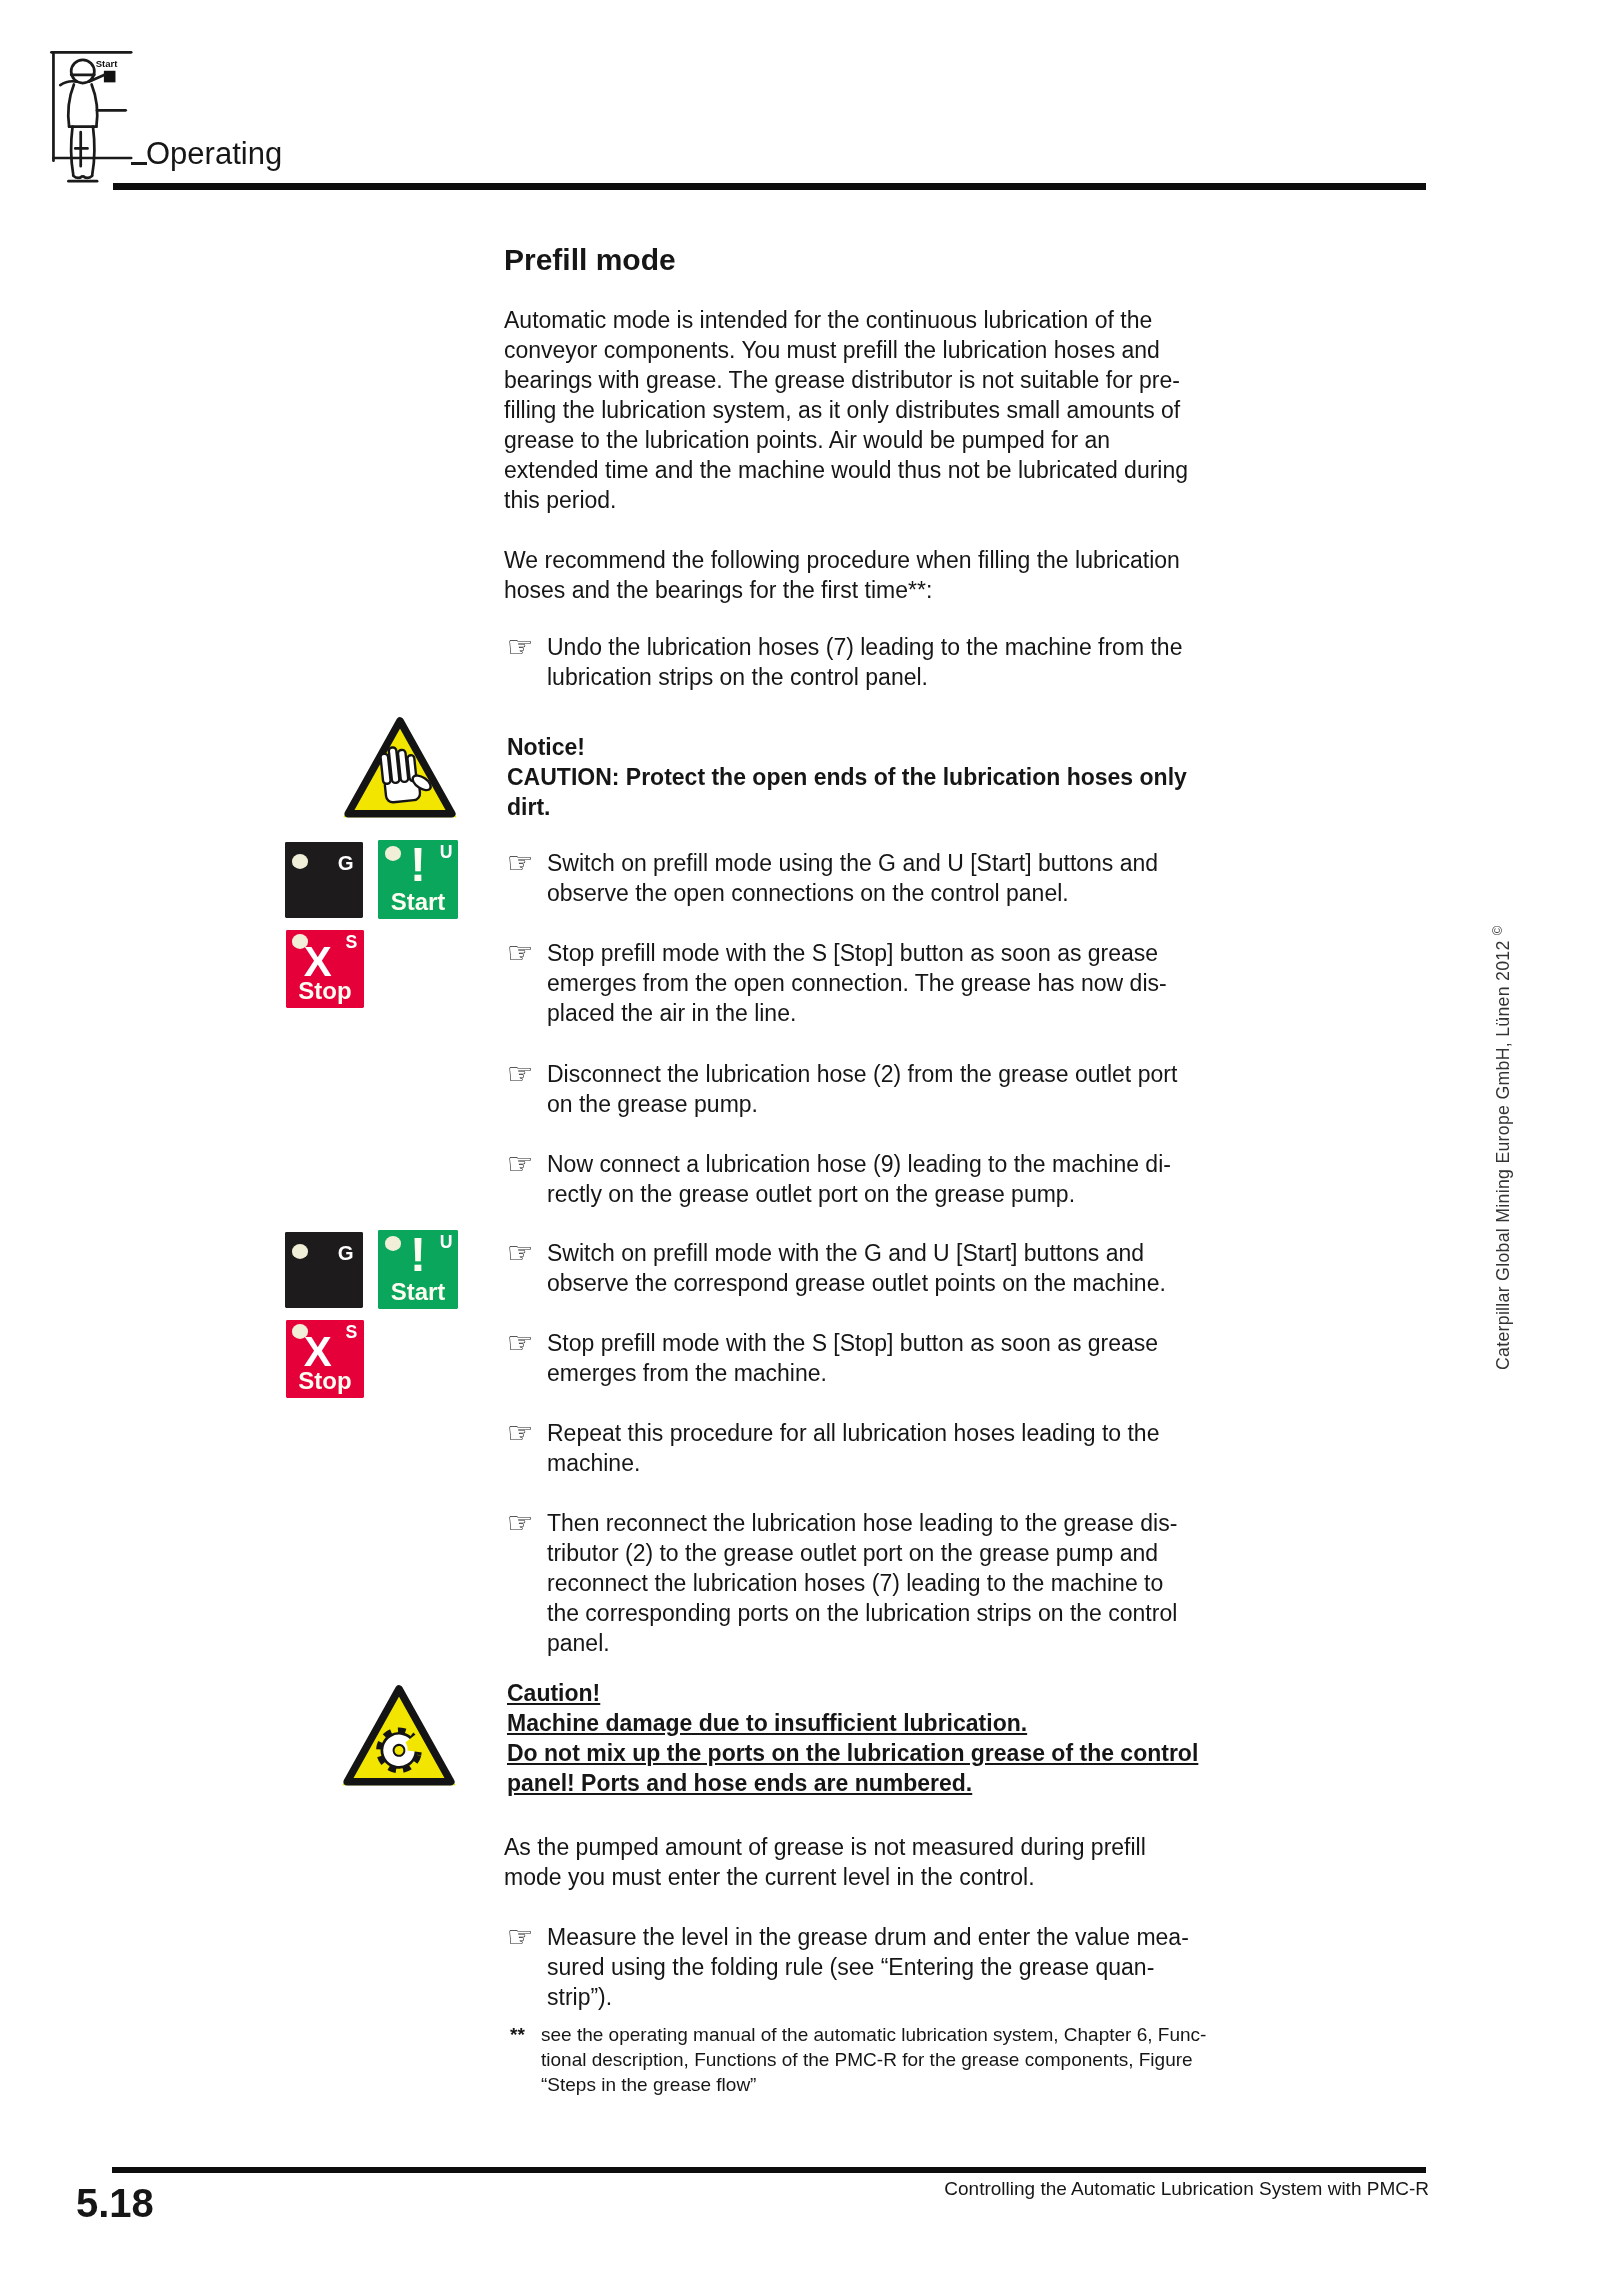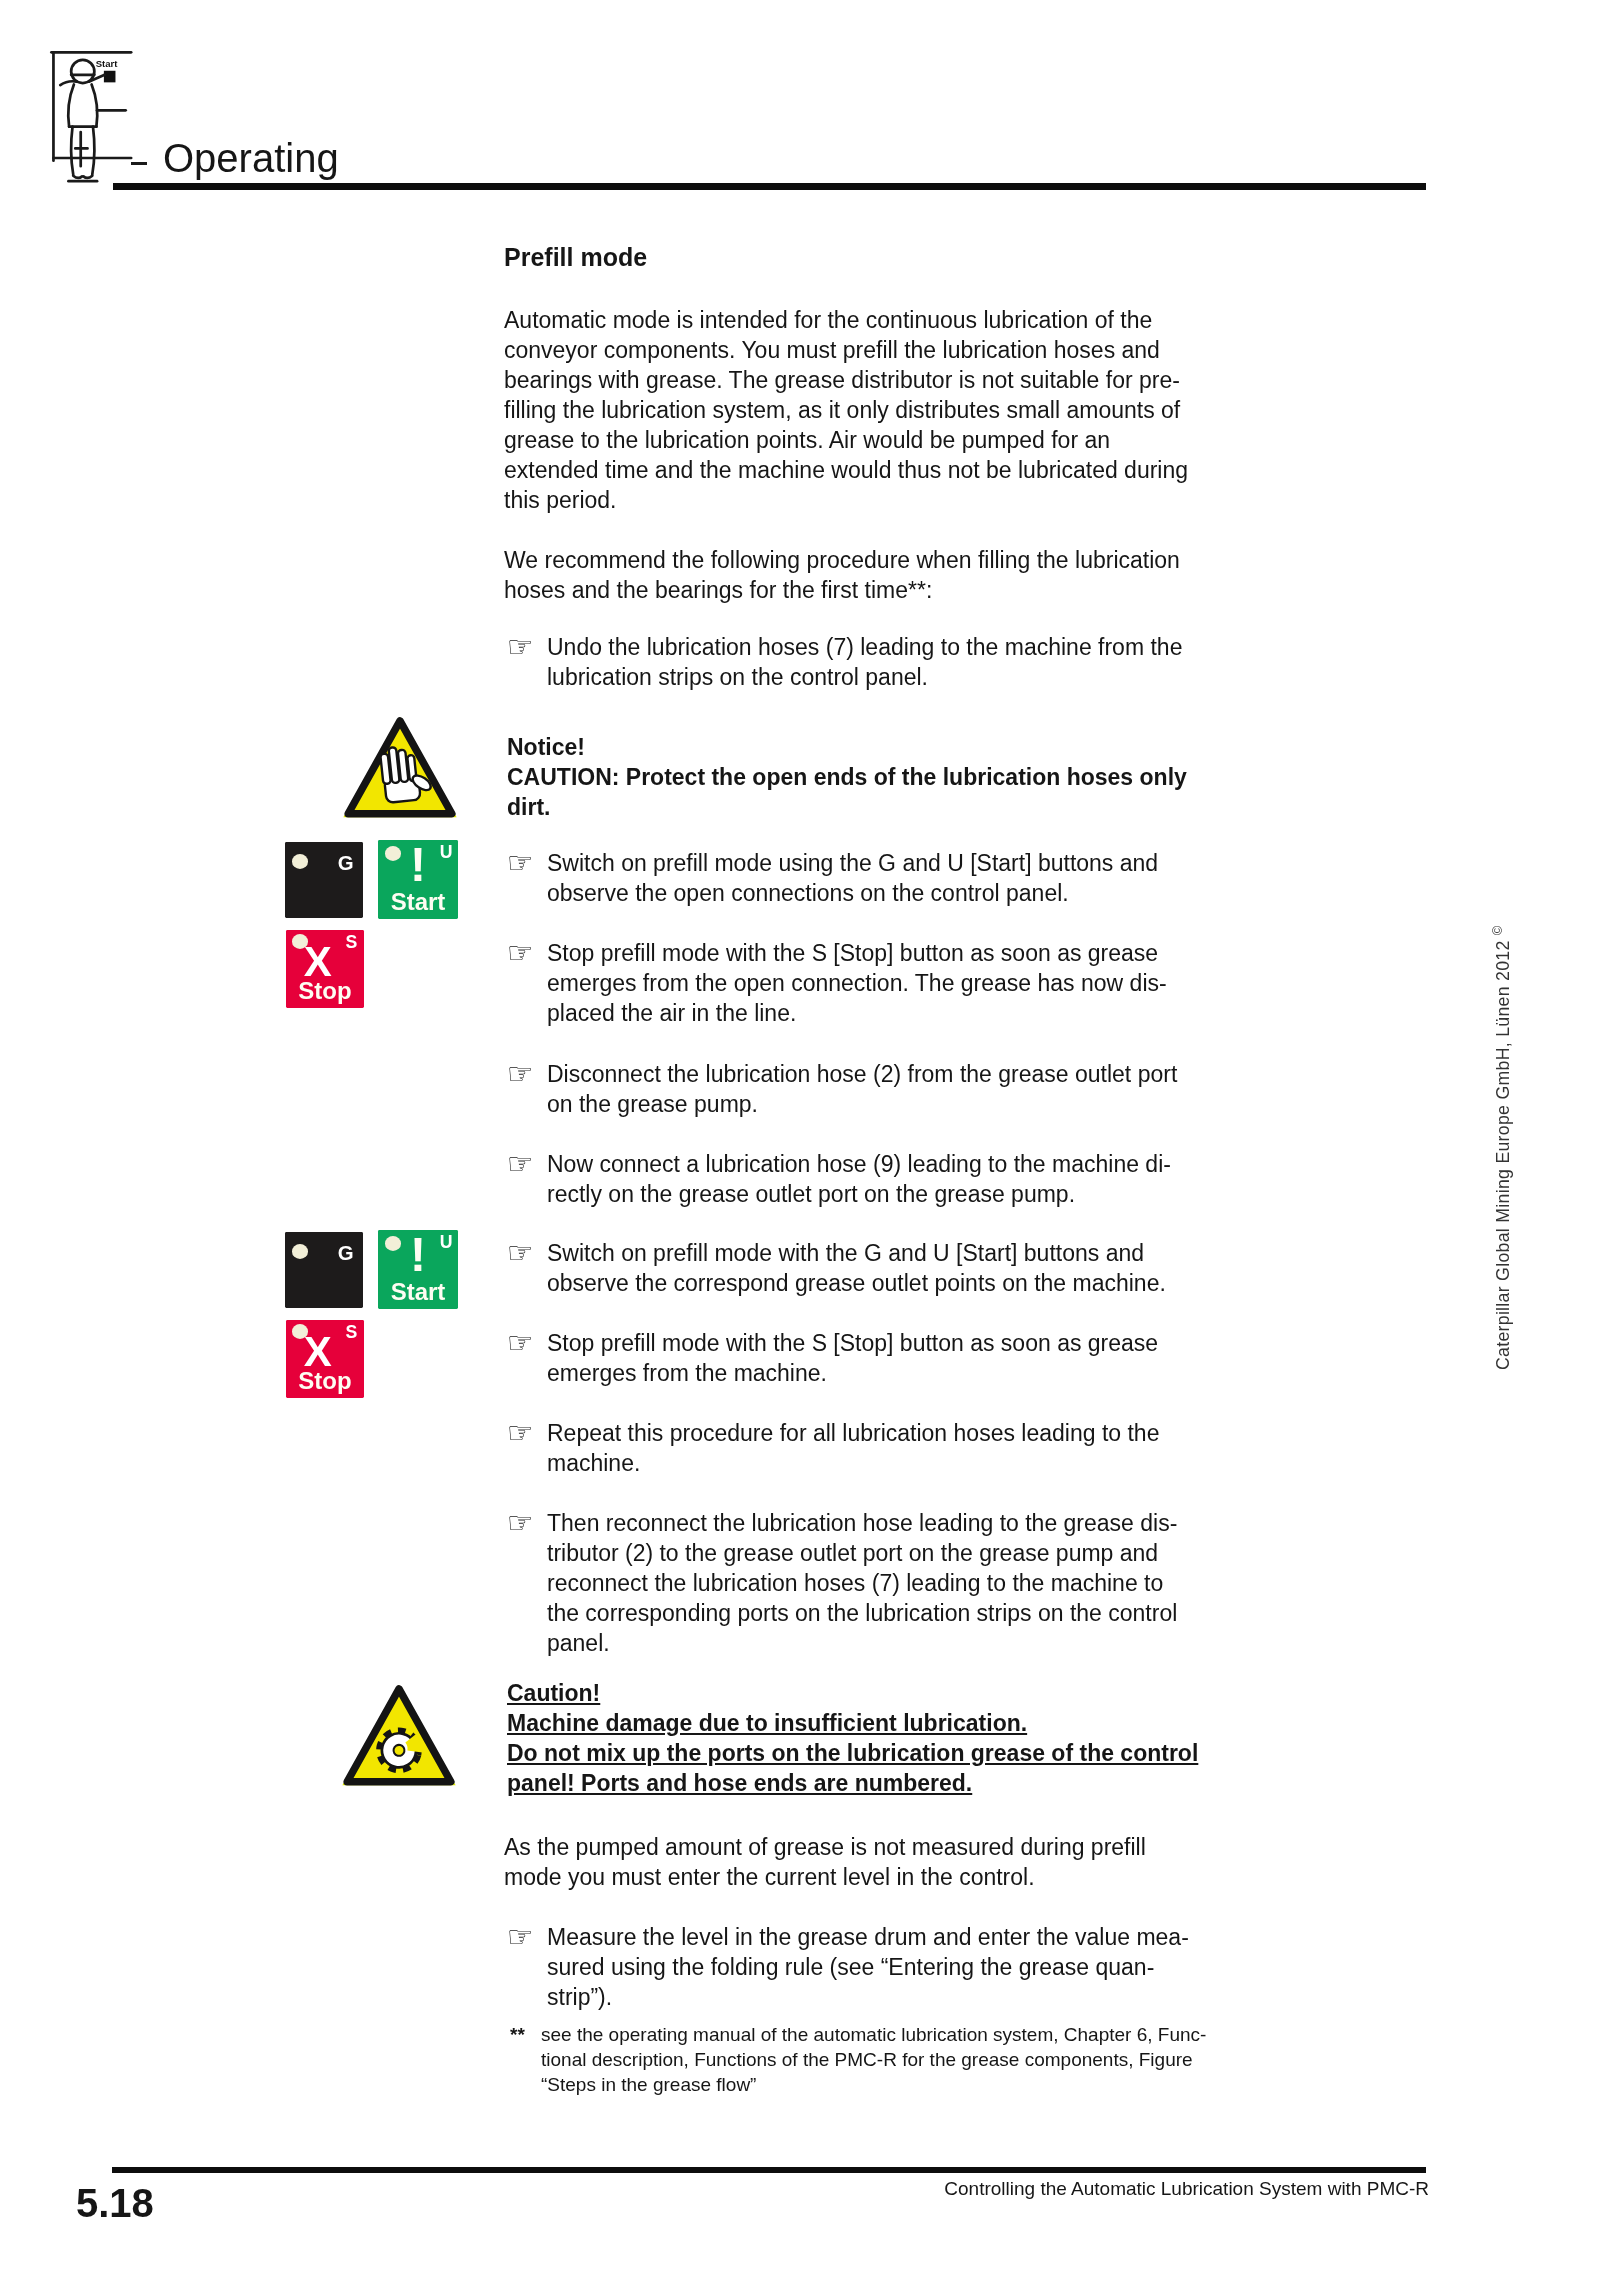--- a/index.html
+++ b/index.html
@@ -49,24 +49,24 @@
     <path d="M72 94 H114"></path>
     <path d="M36 118 C33 142 33 165 37 188"></path>
     <path d="M66 118 C69 142 69 165 65 188"></path>
     <path d="M48 126 V176 M40 150 H58"></path>
     <path d="M37 190 Q44 196 50 191 M65 190 Q58 196 52 191"></path>
     <path d="M30 198 H72"></path>
     <path d="M8 164 H122"></path>
   </svg>
 </div>
 <div class="abs" style="left:131px;top:162px;width:16.4px;height:3.4px;background:#1a1a1a;"></div>
-<h1 class="abs" style="left:146px;top:136px;font-size:40px;font-weight:normal;margin-left:17px;">Operating</h1>
+<h1 class="abs" style="left:146px;top:136px;font-size:31px;font-weight:normal;">Operating</h1>
 <div class="abs rule" style="left:113px;top:183px;width:1313px;height:6.8px;"></div>
 
-<h2 class="abs" style="left:504px;top:243px;font-size:25px;">Prefill mode</h2>
+<h2 class="abs" style="left:504px;top:243px;font-size:30px;">Prefill mode</h2>
 
 <div class="abs para" style="left:504px;top:305px;width:900px;">Automatic mode is intended for the continuous lubrication of the
 conveyor components. You must prefill the lubrication hoses and
 bearings with grease. The grease distributor is not suitable for pre-
 filling the lubrication system, as it only distributes small amounts of
 grease to the lubrication points. Air would be pumped for an
 extended time and the machine would thus not be lubricated during
 this period.</div>
 
 <div class="abs para" style="left:504px;top:545px;width:900px;">We recommend the following procedure when filling the lubrication

